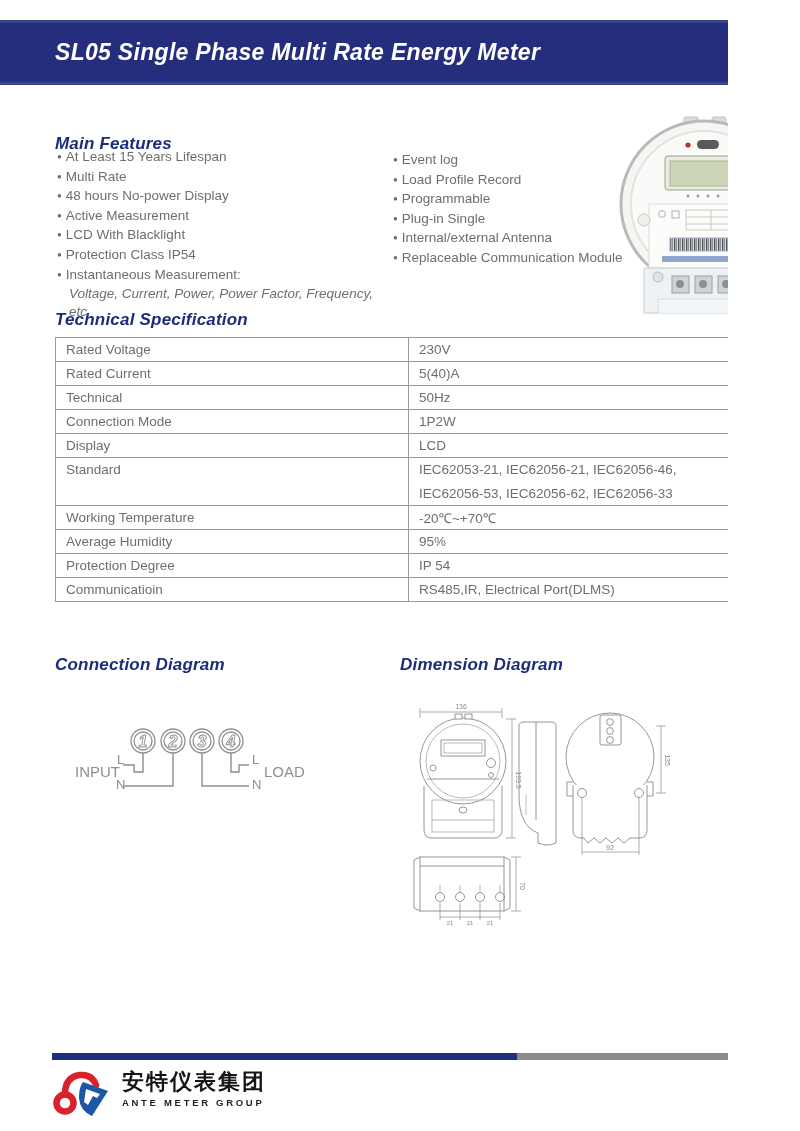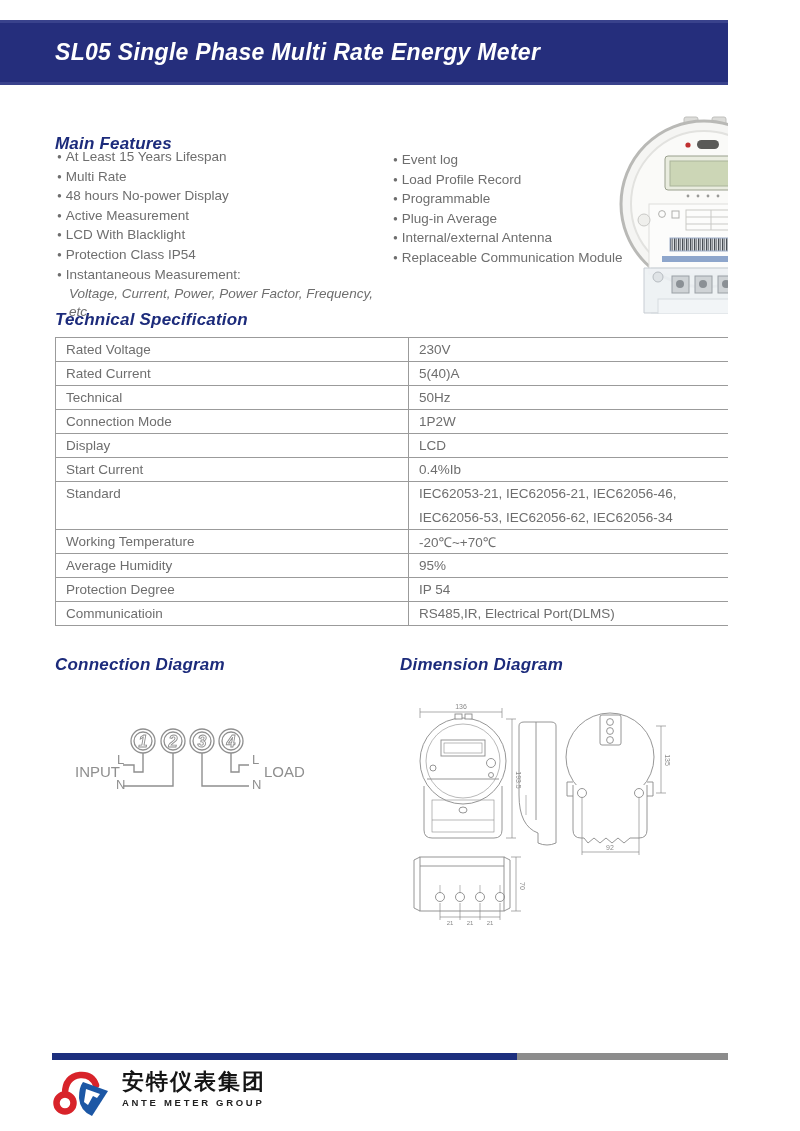--- a/index.html
+++ b/index.html
@@ -102,21 +102,21 @@
     <div class="row">
         <span class="blt">●</span>
         <span>Load Profile Record</span>
       </div>
     <div class="row">
         <span class="blt">●</span>
         <span>Programmable</span>
       </div>
     <div class="row">
         <span class="blt">●</span>
-        <span>Plug-in Average</span>
+        <span>Plug-in Single</span>
       </div>
     <div class="row">
         <span class="blt">●</span>
         <span>Internal/external Antenna</span>
       </div>
     <div class="row">
         <span class="blt">●</span>
         <span>Replaceable Communication Module</span>
       </div>
   </div>
@@ -186,28 +186,24 @@
         </tr>
     <tr>
           <td class="c1">Connection Mode</td>
           <td>1P2W</td>
         </tr>
     <tr>
           <td class="c1">Display</td>
           <td>LCD</td>
         </tr>
     <tr>
-          <td class="c1">Start Current</td>
-          <td>0.4%Ib</td>
-        </tr>
-    <tr>
       <td class="c1" style="vertical-align:top;padding-top:4px;">Standard</td>
       <td class="two-line" style="height:47px;">
         <div>IEC62053-21, IEC62056-21, IEC62056-46,</div>
-        <div>IEC62056-53, IEC62056-62, IEC62056-34</div>
+        <div>IEC62056-53, IEC62056-62, IEC62056-33</div>
       </td>
     </tr>
     <tr>
           <td class="c1">Working Temperature</td>
           <td>-20℃~+70℃</td>
         </tr>
     <tr>
           <td class="c1">Average Humidity</td>
           <td>95%</td>
         </tr>

